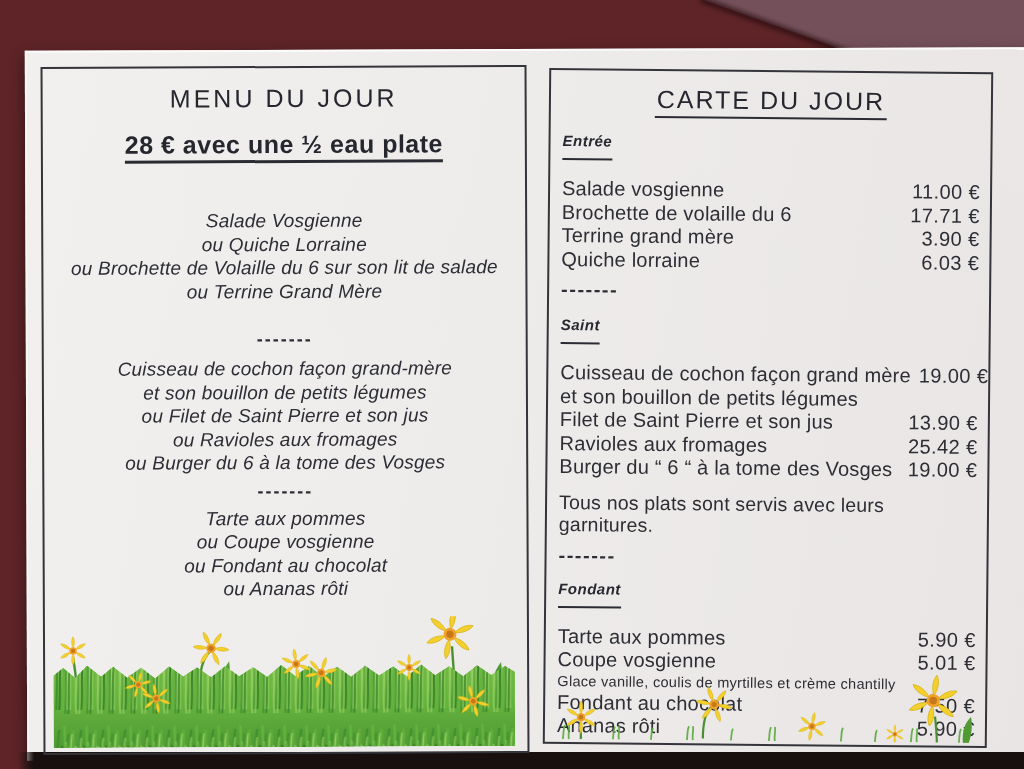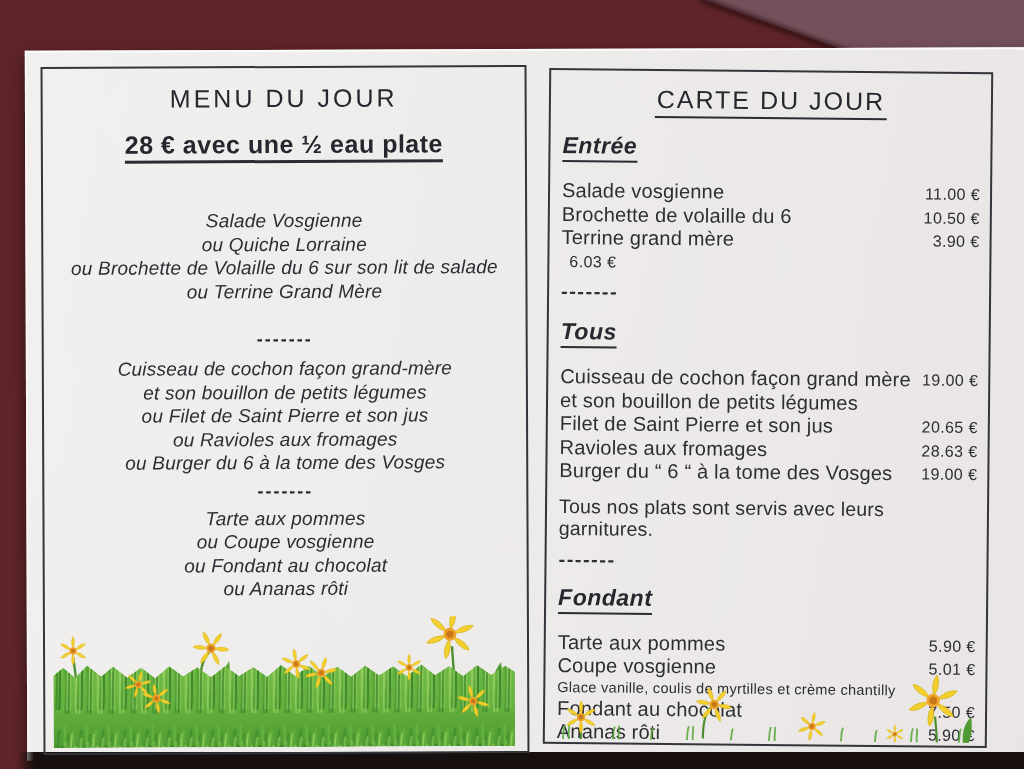--- a/index.html
+++ b/index.html
@@ -67,27 +67,27 @@
   .sep-l2{margin:7px 0 7px 0;}
   .decor-left{position:absolute;left:8px;right:8px;bottom:5px;height:130px;width:462px;}
   
   .rm-head{text-align:center;margin-top:14px;}
   .rm-title{
     display:inline-block;margin:0;font-size:25px;font-weight:500;letter-spacing:2px;
     border-bottom:2.5px solid #2b2c33;padding:0 2px 2px 2px;color:#25262e;
   }
   .rm-body{padding:0 10px 0 12px;}
   .rm-h2{
-    display:inline-block;margin:15px 0 0 0;font-size:23px;font-weight:bold;font-style:italic;
-    border-bottom:2.5px solid #2b2c33;padding-bottom:1px;letter-spacing:0.5px;color:#27282f;
+    display:inline-block;margin:15px 0 0 0;font-size:15px;font-weight:bold;font-style:italic;
+    border-bottom:2.5px solid #2b2c33;padding-bottom:9px;letter-spacing:0.5px;color:#27282f;
   }
   .rows{margin-top:17px;}
   .row{display:flex;justify-content:space-between;align-items:flex-start;line-height:23.5px;}
   .row .nm{font-size:20px;letter-spacing:0.2px;white-space:nowrap;}
-  .row .pr{font-size:16px;letter-spacing:0.4px;white-space:nowrap;padding-left:8px;}
+  .row .pr{font-size:20px;letter-spacing:0.4px;white-space:nowrap;padding-left:8px;}
   .subline{font-size:20px;line-height:23.5px;letter-spacing:0.2px;}
   .desc{font-size:14.5px;line-height:19px;letter-spacing:0.3px;font-weight:500;}
   .note{margin-top:12px;font-size:19.5px;letter-spacing:0.2px;line-height:22px;}
   .sep-r{font-size:20px;font-weight:800;letter-spacing:1.5px;line-height:16px;margin:10px 0 4px 0;}
   .sep-r2{margin:12px 0 2px 0;}
   .decor-right{position:absolute;left:10px;bottom:3px;height:70px;width:424px;}
 </style>
 </head>
 <body>
 
@@ -198,47 +198,48 @@
     <div class="rm-body">
 
       <h2 class="rm-h2">Entrée</h2>
       <div class="rows">
         <div class="row">
           <span class="nm">Salade vosgienne</span>
           <span class="pr">11.00 €</span>
         </div>
         <div class="row">
           <span class="nm">Brochette de volaille du 6</span>
-          <span class="pr">10.50 €</span>
+          <span class="pr">17.71 €</span>
         </div>
         <div class="row">
           <span class="nm">Terrine grand mère</span>
           <span class="pr">3.90 €</span>
         </div>
         <div class="row">
+          <span class="nm">Quiche lorraine</span>
           <span class="pr">6.03 €</span>
         </div>
       </div>
 
       <div class="sep-r">-------</div>
 
-      <h2 class="rm-h2">Tous</h2>
+      <h2 class="rm-h2">Saint</h2>
       <div class="rows">
         <div class="row">
           <span class="nm">Cuisseau de cochon façon grand mère</span>
           <span class="pr">19.00 €</span>
         </div>
         <div class="subline">et son bouillon de petits légumes</div>
         <div class="row">
           <span class="nm">Filet de Saint Pierre et son jus</span>
-          <span class="pr">20.65 €</span>
+          <span class="pr">13.90 €</span>
         </div>
         <div class="row">
           <span class="nm">Ravioles aux fromages</span>
-          <span class="pr">28.63 €</span>
+          <span class="pr">25.42 €</span>
         </div>
         <div class="row">
           <span class="nm">Burger du “ 6 “ à la tome des Vosges</span>
           <span class="pr">19.00 €</span>
         </div>
       </div>
       <div class="note">Tous nos plats sont servis avec leurs garnitures.</div>
 
       <div class="sep-r sep-r2">-------</div>
 

